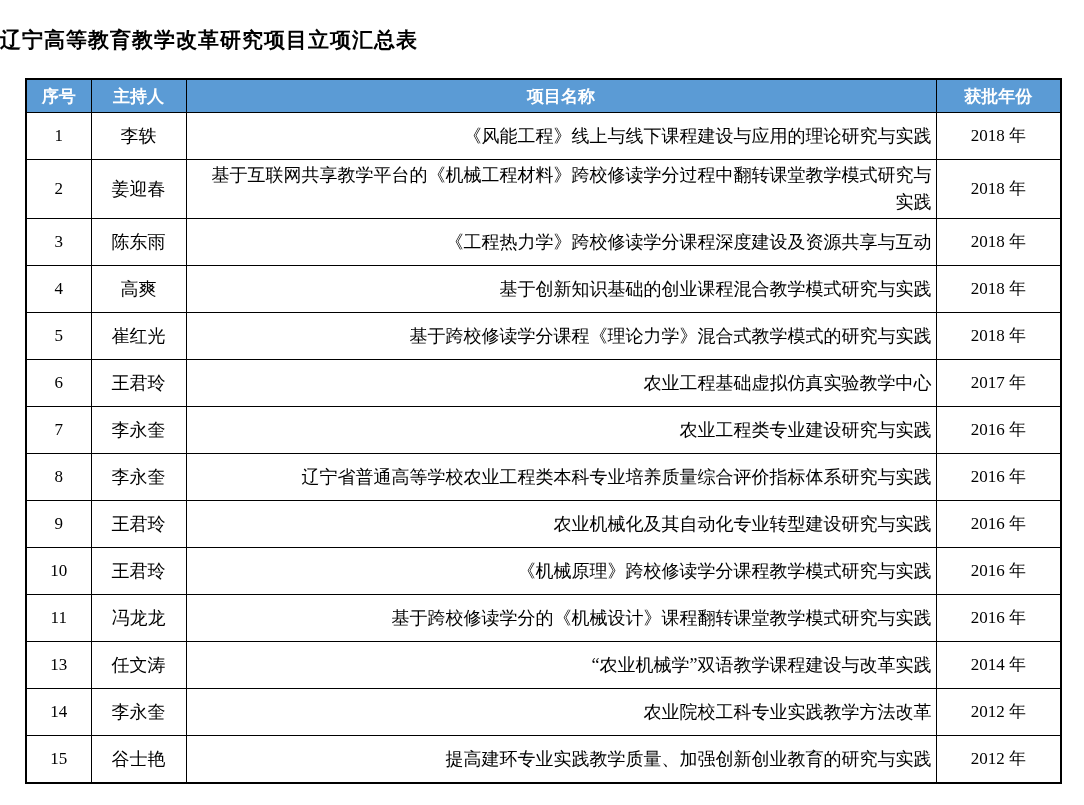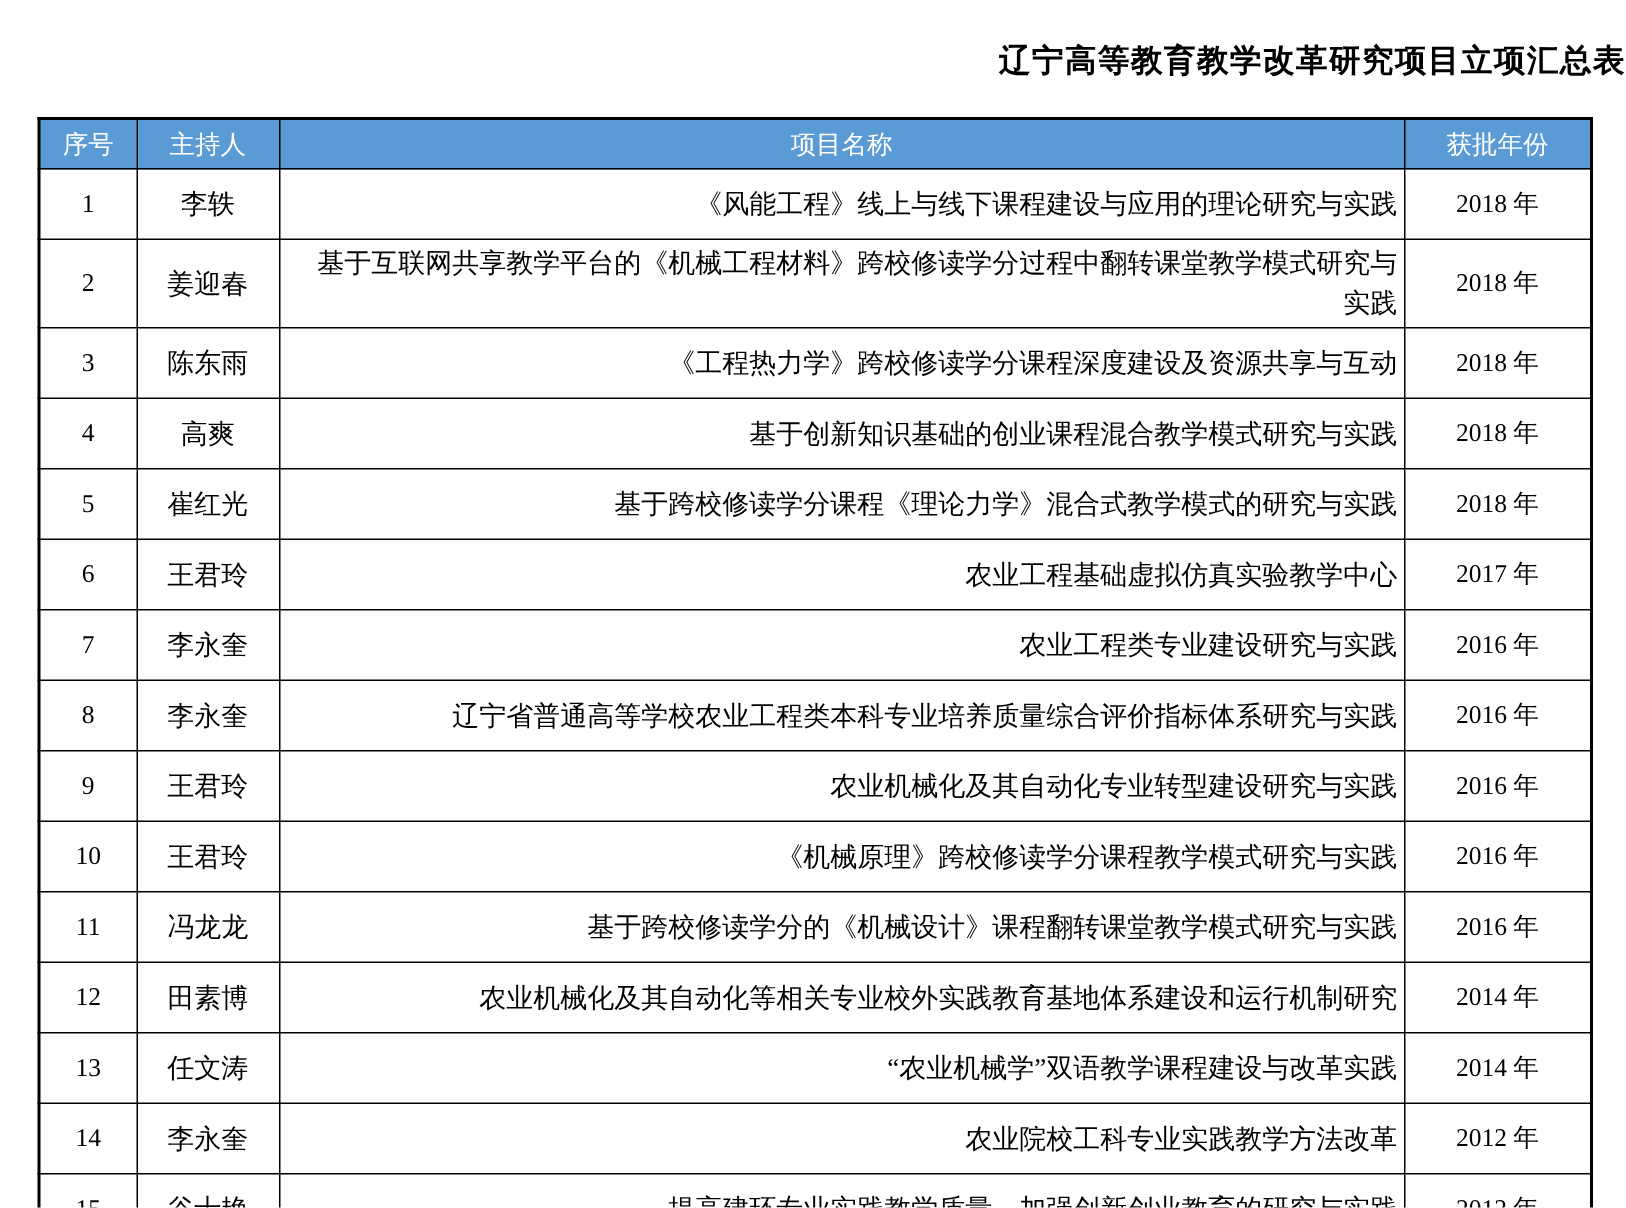--- a/index.html
+++ b/index.html
@@ -10,21 +10,21 @@
   body {
     width: 1084px;
     height: 805px;
     position: relative;
     font-family: "Liberation Serif", serif;
     color: #000000;
   }
   .page-title {
     margin: 0;
     padding-top: 26px;
-    text-align: right;
+    text-align: left;
     font-family: "Liberation Sans", sans-serif;
     font-weight: bold;
     font-size: 21px;
     color: #000000;
     letter-spacing: 1px;
   }
   table.projects {
     position: absolute;
     left: 25px;
     top: 78px;
@@ -35,21 +35,21 @@
   }
   col.c-no   { width: 65px; }
   col.c-lead { width: 95px; }
   col.c-proj { width: 750px; }
   col.c-year { width: 125px; }
 
   table.projects th {
     background: #5B9BD5;
     color: #ffffff;
     font-family: "Liberation Sans", sans-serif;
-    font-weight: normal;
+    font-weight: bold;
     font-size: 17px;
     height: 32px;
     border: 1px solid #000000;
     text-align: center;
     vertical-align: middle;
     padding: 0;
   }
   table.projects td {
     border: 1px solid #000000;
     font-size: 18px;
@@ -151,26 +151,20 @@
         <td class="project-cell">《机械原理》跨校修读学分课程教学模式研究与实践</td>
         <td class="year-cell">2016 年</td>
       </tr>
       <tr>
         <td class="serial-cell">11</td>
         <td class="leader-cell">冯龙龙</td>
         <td class="project-cell">基于跨校修读学分的《机械设计》课程翻转课堂教学模式研究与实践</td>
         <td class="year-cell">2016 年</td>
       </tr>
       <tr>
-        <td class="serial-cell">12</td>
-        <td class="leader-cell">田素博</td>
-        <td class="project-cell">农业机械化及其自动化等相关专业校外实践教育基地体系建设和运行机制研究</td>
-        <td class="year-cell">2014 年</td>
-      </tr>
-      <tr>
         <td class="serial-cell">13</td>
         <td class="leader-cell">任文涛</td>
         <td class="project-cell">“农业机械学”双语教学课程建设与改革实践</td>
         <td class="year-cell">2014 年</td>
       </tr>
       <tr>
         <td class="serial-cell">14</td>
         <td class="leader-cell">李永奎</td>
         <td class="project-cell">农业院校工科专业实践教学方法改革</td>
         <td class="year-cell">2012 年</td>

